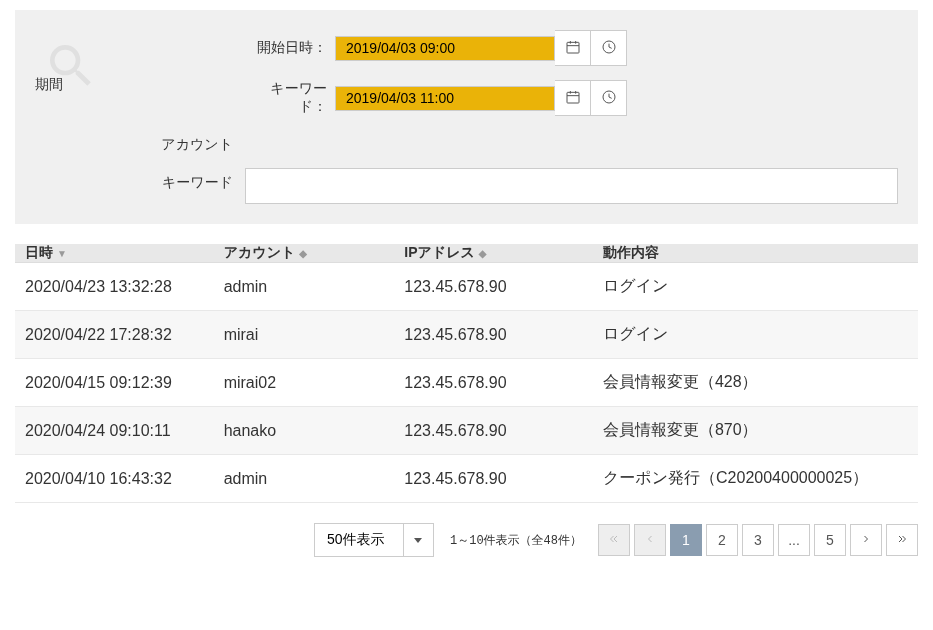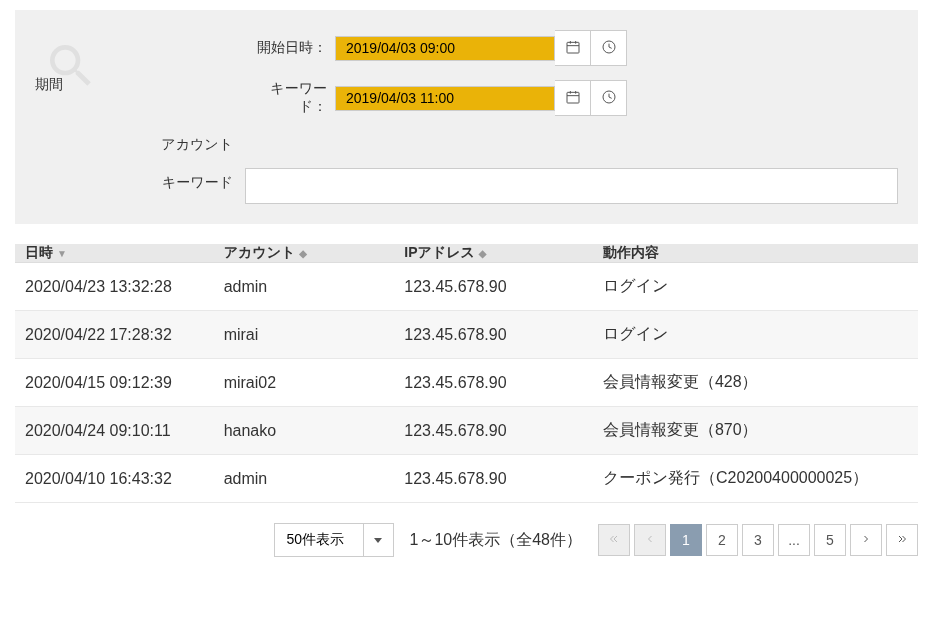--- a/index.html
+++ b/index.html
@@ -38,21 +38,21 @@
 .table th { text-align: left; padding: 0 10px; font-weight: bold; font-size: 14px; border-bottom: 1px solid #ddd; }
 .table th .sort { display: inline-block; margin-left: 4px; color: #999; font-size: 10px; vertical-align: middle; }
 .table td { padding: 13px 10px; border-bottom: 1px solid #e8e8e8; font-size: 16px; }
 .table tbody tr:nth-child(even) { background: #f7f7f7; }
 
 .footer { display: flex; align-items: center; justify-content: flex-end; padding: 20px 15px; gap: 16px; }
 .page-size-wrap { display: flex; }
 .page-size-input { height: 34px; border: 1px solid #ccc; background: #fff; padding: 0 12px; font-size: 14px; width: 90px; }
 .page-size-btn { width: 30px; height: 34px; border: 1px solid #ccc; border-left: none; background: #fff; display: flex; align-items: center; justify-content: center; cursor: pointer; }
 .page-size-btn .caret { width: 0; height: 0; border-left: 4px solid transparent; border-right: 4px solid transparent; border-top: 5px solid #555; }
-.page-info { font-size: 16px; }
+.page-info { font-size: 12px; font-family: Liberation Mono, monospace; }
 .pagination { display: flex; gap: 4px; }
 .page-btn { width: 32px; height: 32px; border: 1px solid #ccc; background: #fff; display: flex; align-items: center; justify-content: center; cursor: pointer; font-size: 14px; color: #555; }
 .page-btn.active { background: #8a9db0; color: #fff; border-color: #8a9db0; }
 .page-btn.disabled { background: #eee; color: #bbb; cursor: default; }
 .page-btn svg { width: 12px; height: 12px; stroke: currentColor; stroke-width: 2; fill: none; }
 </style>
 </head>
 <body>
 
 <div class="container">

